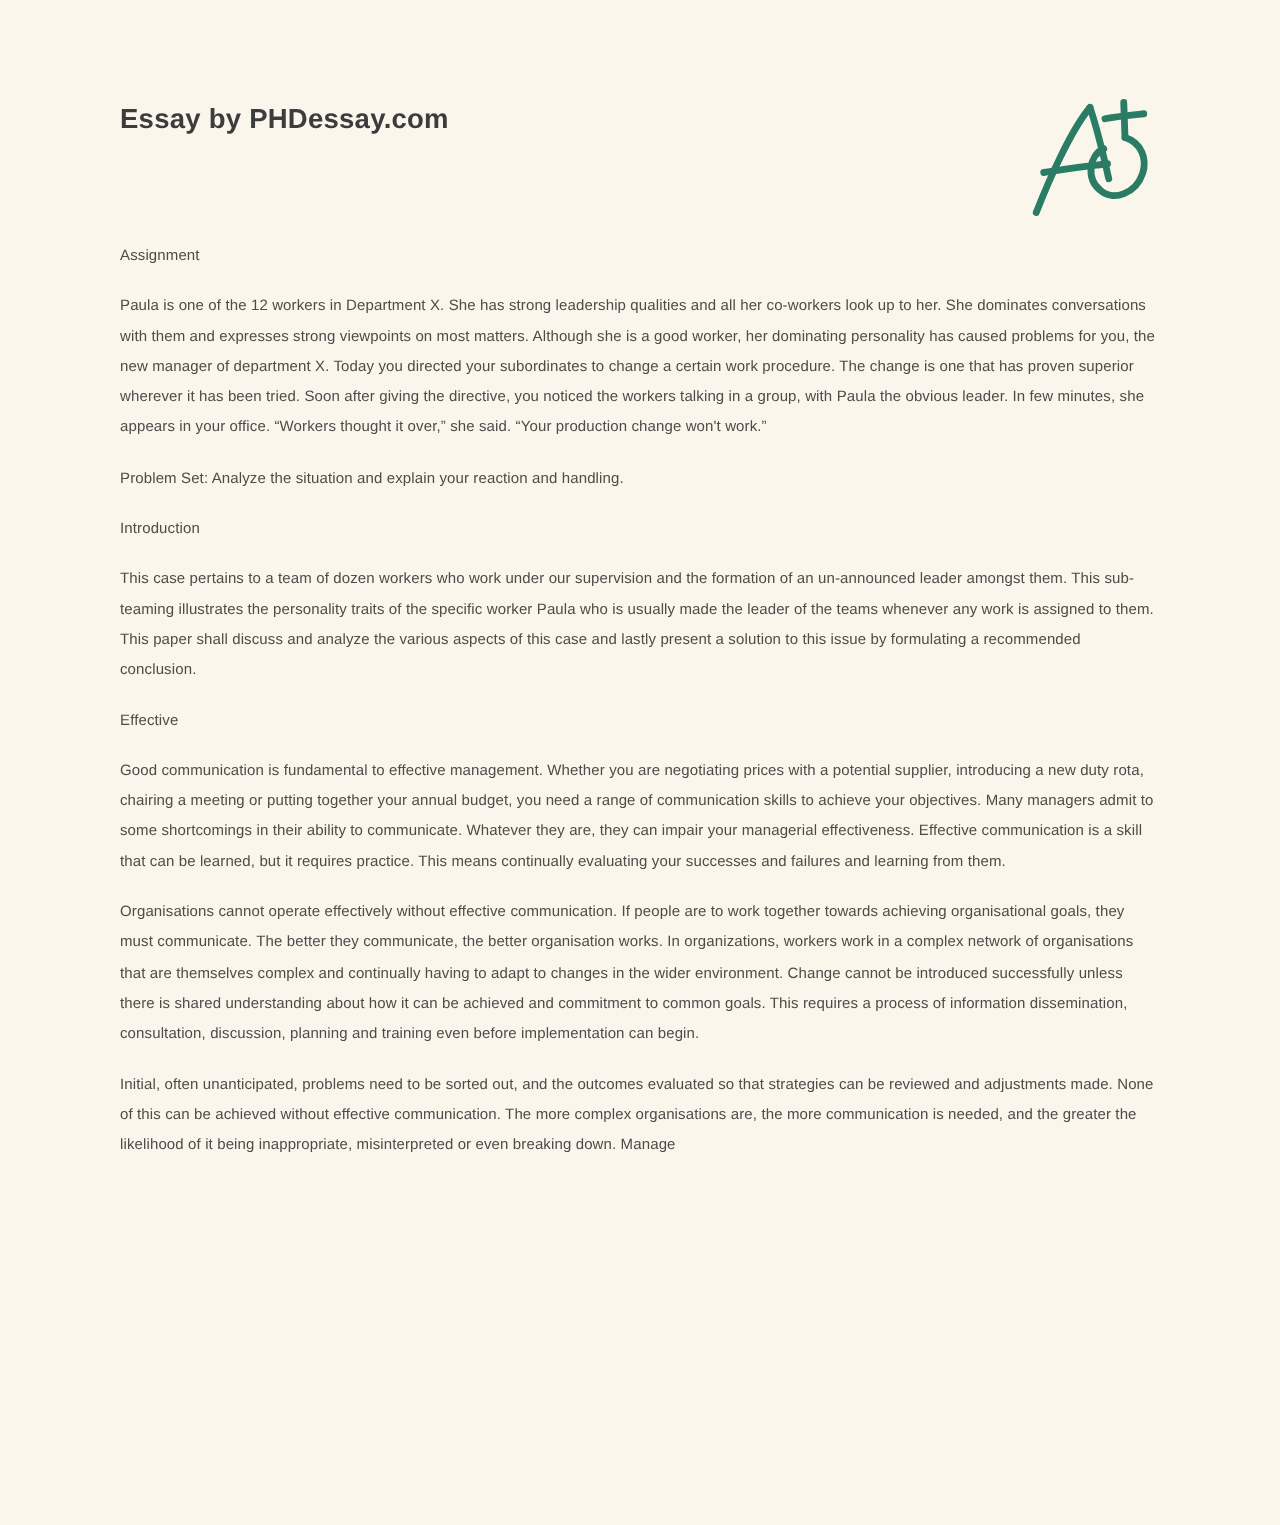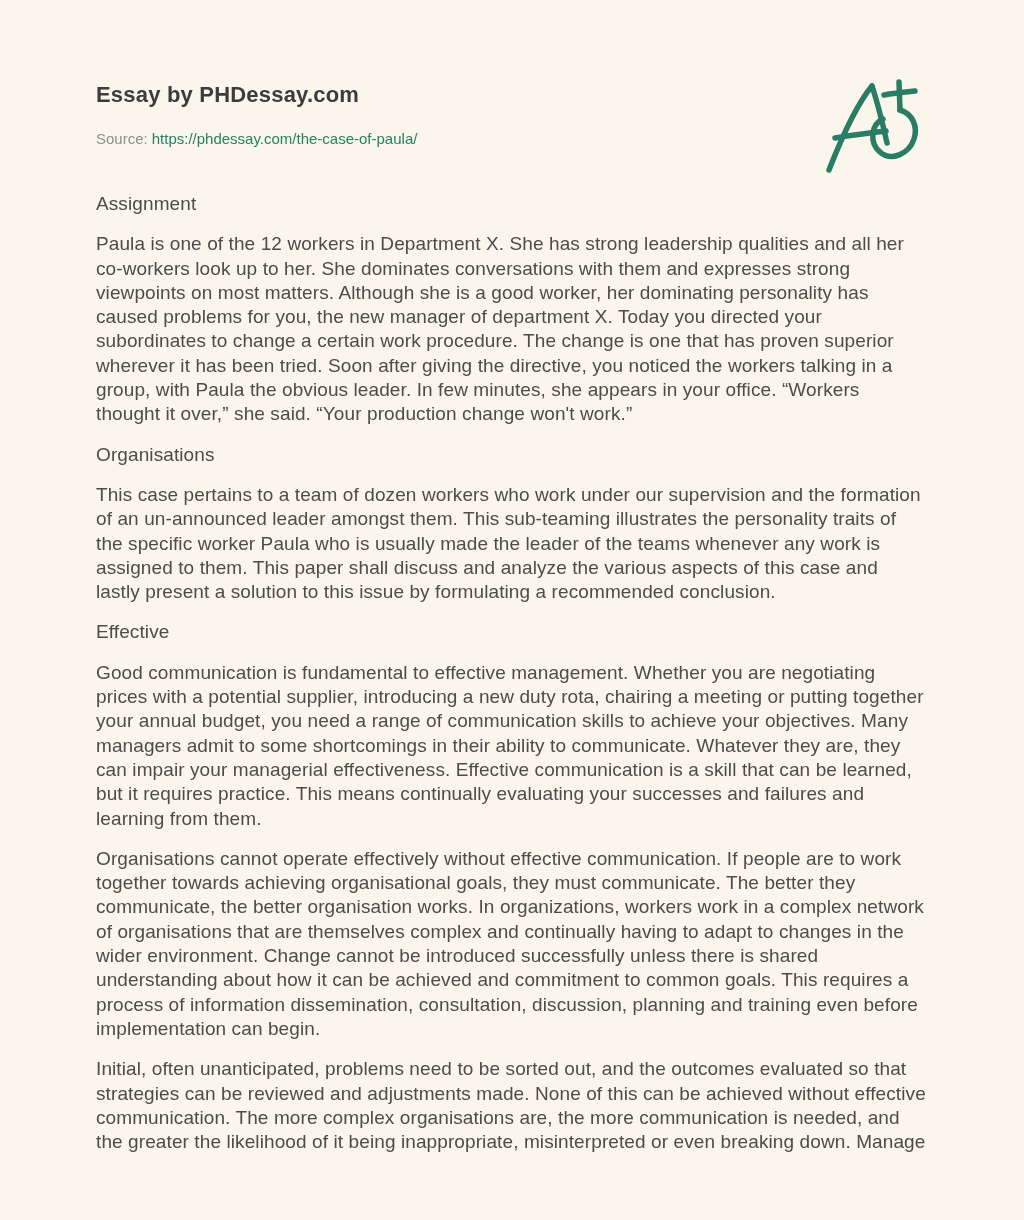--- a/index.html
+++ b/index.html
@@ -68,58 +68,56 @@
     margin-top: 85px;
     font-size: 30px;
     font-weight: 700;
     color: #1d1d1f;
     letter-spacing: 0.2px;
     line-height: 1.25;
     margin-bottom: 24px;
   }
 
   .article p {
-    font-size: 19px;
+    font-size: 12px;
     line-height: 24.3px;
     color: #4e4c49;
     margin: 16px 0;
     letter-spacing: 0.1px;
   }
 </style>
 </head>
 <body>
 
 <div class="page">
 
   <div class="page-header">
     <div>
       <div class="brand-title">Essay by PHDessay.com</div>
-      <div class="source-row">
-        <span class="source-label">Source:</span><a class="source-link" href="#">https://phdessay.com/the-case-of-paula/</a>
-      </div>
     </div>
 
     <svg class="logo" viewBox="0 0 106 100" fill="none" stroke="#2a7c64" stroke-width="5.5" stroke-linecap="round" stroke-linejoin="round">
 
       <path d="M7,95 C16,72 34,30 50,11"></path>
       <path d="M50,11 C55,26 61,50 65,68"></path>
       <path d="M13,63 C30,60 48,58 64,56"></path>
 
       <path d="M77,7 L78,35"></path>
       <path d="M62,20 C72,18 83,17 93,16"></path>
 
       <path d="M78,35 C91,39 96,52 92,64 C87,79 69,87 58,77 C47,68 49,49 61,44"></path>
     </svg>
   </div>
 
   <div class="article">
 
     <p>Assignment</p>
     <p>Paula is one of the 12 workers in Department X. She has strong leadership qualities and all her co-workers look up to her. She dominates conversations with them and expresses strong viewpoints on most matters. Although she is a good worker, her dominating personality has caused problems for you, the new manager of department X. Today you directed your subordinates to change a certain work procedure. The change is one that has proven superior wherever it has been tried. Soon after giving the directive, you noticed the workers talking in a group, with Paula the obvious leader. In few minutes, she appears in your office. “Workers thought it over,” she said. “Your production change won't work.”</p>
-    <p>Organisations</p>
+    <p>Problem Set: Analyze the situation and explain your reaction and handling.</p>
+    <p>Introduction</p>
     <p>This case pertains to a team of dozen workers who work under our supervision and the formation of an un-announced leader amongst them. This sub-teaming illustrates the personality traits of the specific worker Paula who is usually made the leader of the teams whenever any work is assigned to them. This paper shall discuss and analyze the various aspects of this case and lastly present a solution to this issue by formulating a recommended conclusion.</p>
     <p>Effective</p>
     <p>Good communication is fundamental to effective management. Whether you are negotiating prices with a potential supplier, introducing a new duty rota, chairing a meeting or putting together your annual budget, you need a range of communication skills to achieve your objectives. Many managers admit to some shortcomings in their ability to communicate. Whatever they are, they can impair your managerial effectiveness. Effective communication is a skill that can be learned, but it requires practice. This means continually evaluating your successes and failures and learning from them.</p>
     <p>Organisations cannot operate effectively without effective communication. If people are to work together towards achieving organisational goals, they must communicate. The better they communicate, the better organisation works. In organizations, workers work in a complex network of organisations that are themselves complex and continually having to adapt to changes in the wider environment. Change cannot be introduced successfully unless there is shared understanding about how it can be achieved and commitment to common goals. This requires a process of information dissemination, consultation, discussion, planning and training even before implementation can begin.</p>
     <p>Initial, often unanticipated, problems need to be sorted out, and the outcomes evaluated so that strategies can be reviewed and adjustments made. None of this can be achieved without effective communication. The more complex organisations are, the more communication is needed, and the greater the likelihood of it being inappropriate, misinterpreted or even breaking down. Manage</p>
   </div>
 
 </div>
 
 </body></html>

